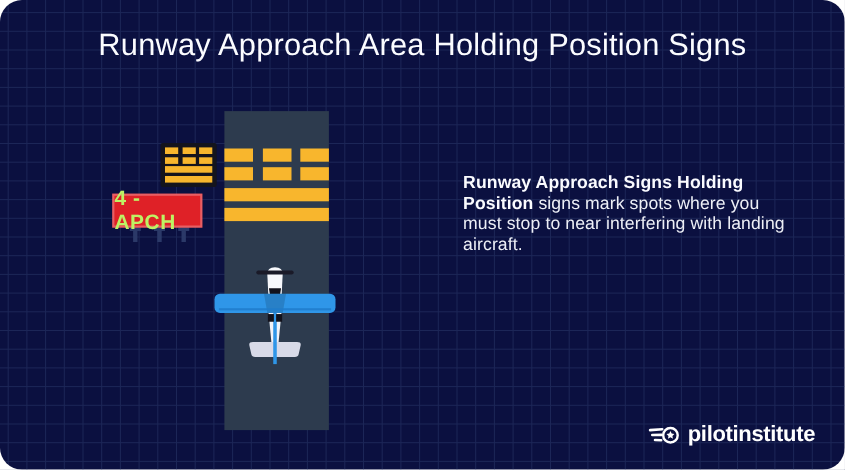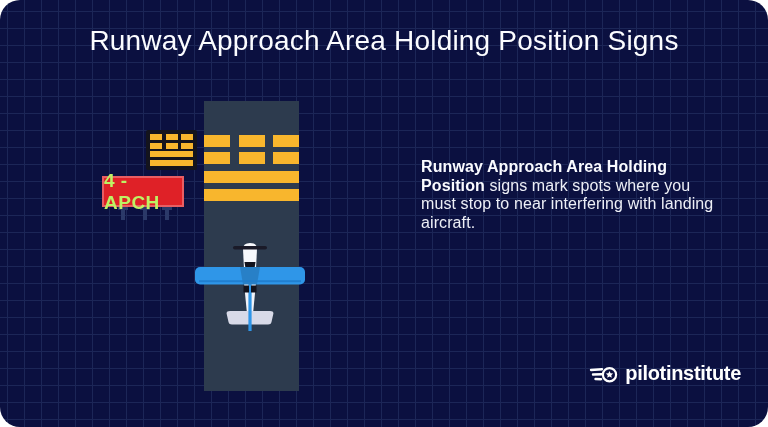--- a/index.html
+++ b/index.html
@@ -49,21 +49,21 @@
   .post::after{content:"";position:absolute;left:3px;width:4px;top:0;bottom:0;background:var(--post)}
   .post1{left:118px}.post2{left:140px}.post3{left:162px}
   .plane{position:absolute;left:194px;top:239px}
   
   .copy{position:absolute;left:421px;top:158px;width:294px;color:var(--text);
     font-size:16px;line-height:18.6px;letter-spacing:.1px}
   .copy p{margin:0}
   .copy p + p{margin-top:16px}
   .copy b{color:#FAFBFF;font-weight:700}
   
-  .brand{position:absolute;right:27px;bottom:42px;display:flex;align-items:flex-end;gap:7px;color:#fff}
+  .brand{position:absolute;right:27px;bottom:20px;display:flex;align-items:center;gap:7px;color:#fff}
   .brand-text{font-size:20px;font-weight:700;letter-spacing:-.3px}
 </style>
 </head>
 <body>
 
 <div class="card">
 
   <div class="title">Runway Approach Area Holding Position Signs</div>
 
   <div class="runway">
@@ -109,21 +109,21 @@
     <path d="M50.5 23 L61.5 23 L60.3 31 L51.7 31 Z" fill="#12121C"></path>
     <rect x="39" y="7" width="34" height="3.6" rx="1.8" fill="#1A1A28"></rect>
     <rect x="1" y="28" width="110" height="17.5" rx="5" fill="var(--plane-blue)"></rect>
     <polygon points="46,28 66,28 63,45.5 49,45.5" fill="rgba(0,0,0,0.14)"></polygon>
     <rect x="5" y="41.2" width="102" height="2" fill="#1E7BCB" opacity="0.85"></rect>
     <rect x="49.5" y="46.5" width="5.5" height="7" fill="#12121C"></rect>
     <rect x="57" y="46.5" width="5.5" height="7" fill="#12121C"></rect>
   </svg>
 
   <div class="copy">
-    <p><b>Runway Approach Area Holding Position</b><span> signs mark spots where you must stop to near interfering with landing aircraft.</span></p>
+    <p><b>Runway Approach Signs Holding Position</b><span> signs mark spots where you must stop to near interfering with landing aircraft.</span></p>
   </div>
 
   <div class="brand">
     <svg width="29" height="20" viewBox="0 0 29 20">
       <g stroke="#fff" stroke-width="2.4" stroke-linecap="round">
         <line x1="2" y1="5" x2="13" y2="4.2"></line>
         <line x1="4" y1="9.5" x2="12.5" y2="9.3"></line>
         <line x1="6.5" y1="14" x2="12" y2="14.2"></line>
       </g>
       <circle cx="20.5" cy="9.7" r="6.6" fill="var(--bg)" stroke="#fff" stroke-width="2.2"></circle>

